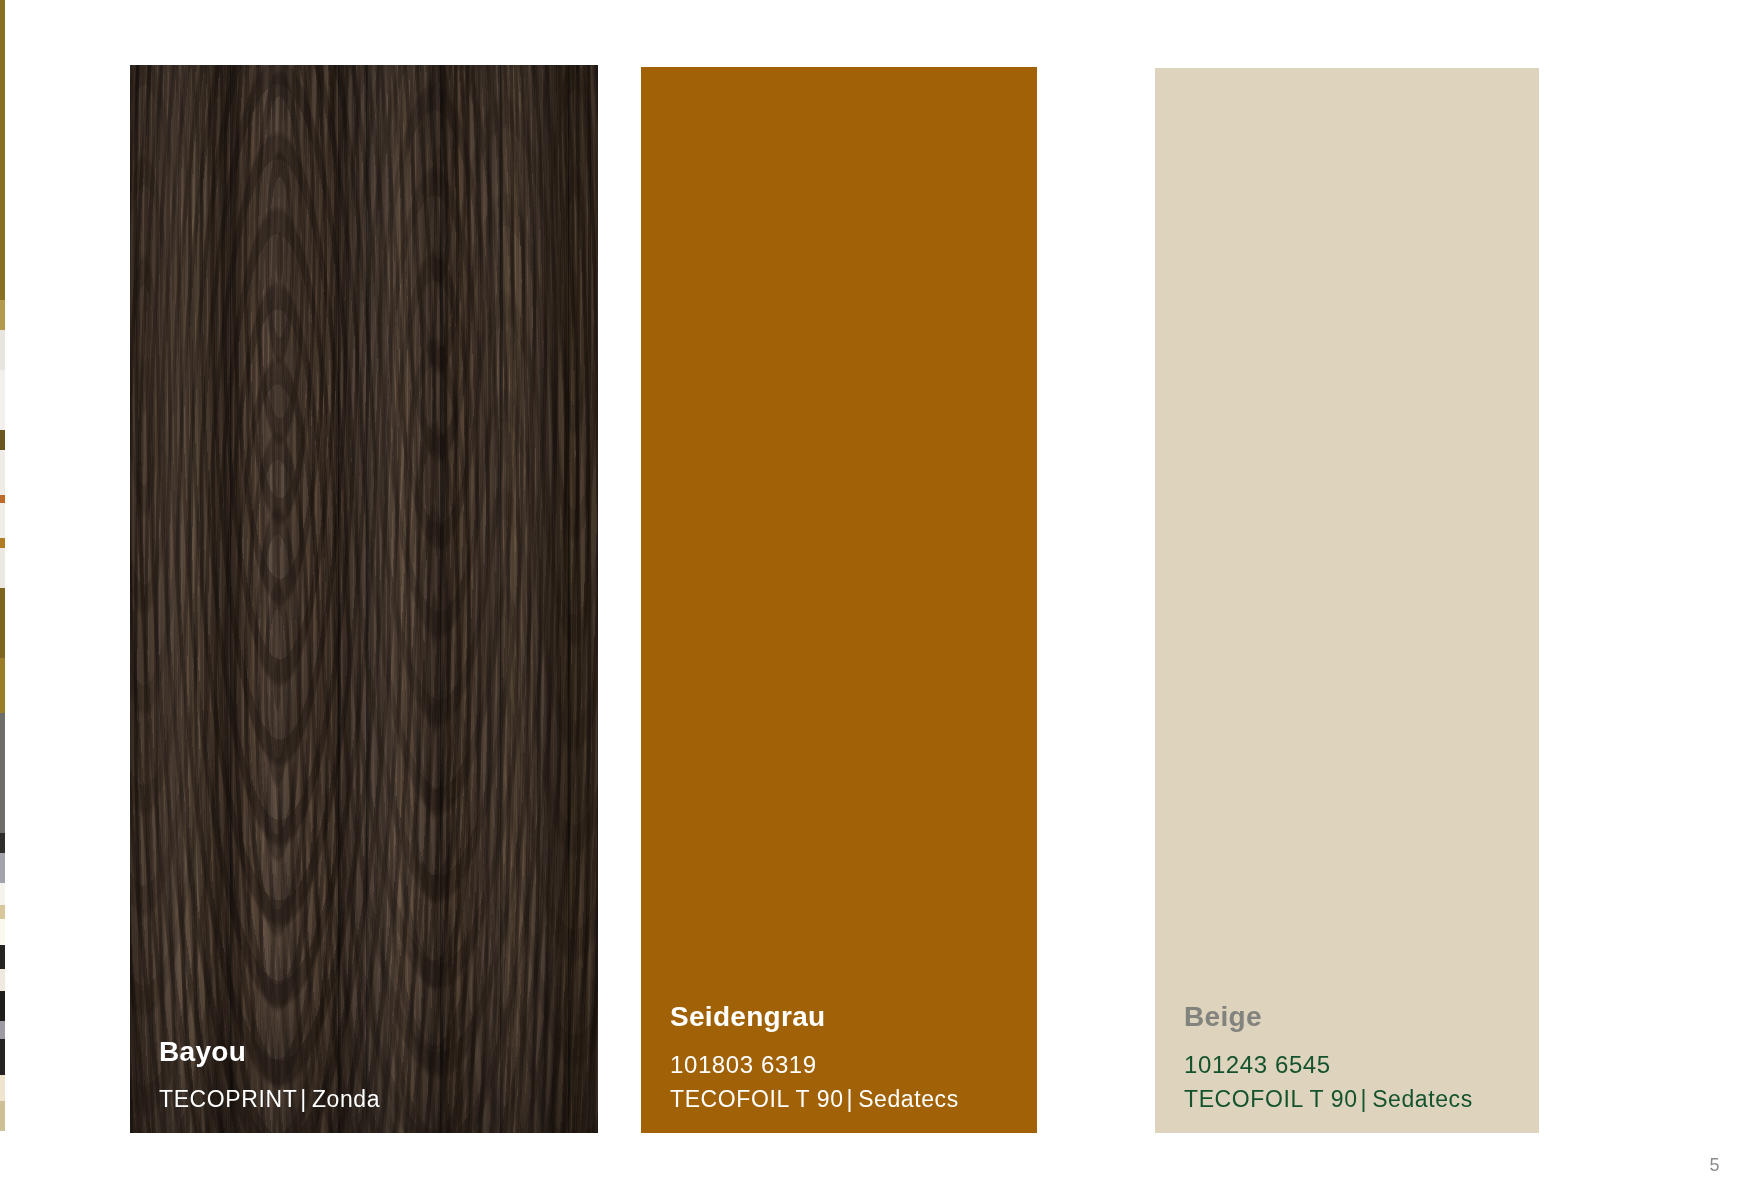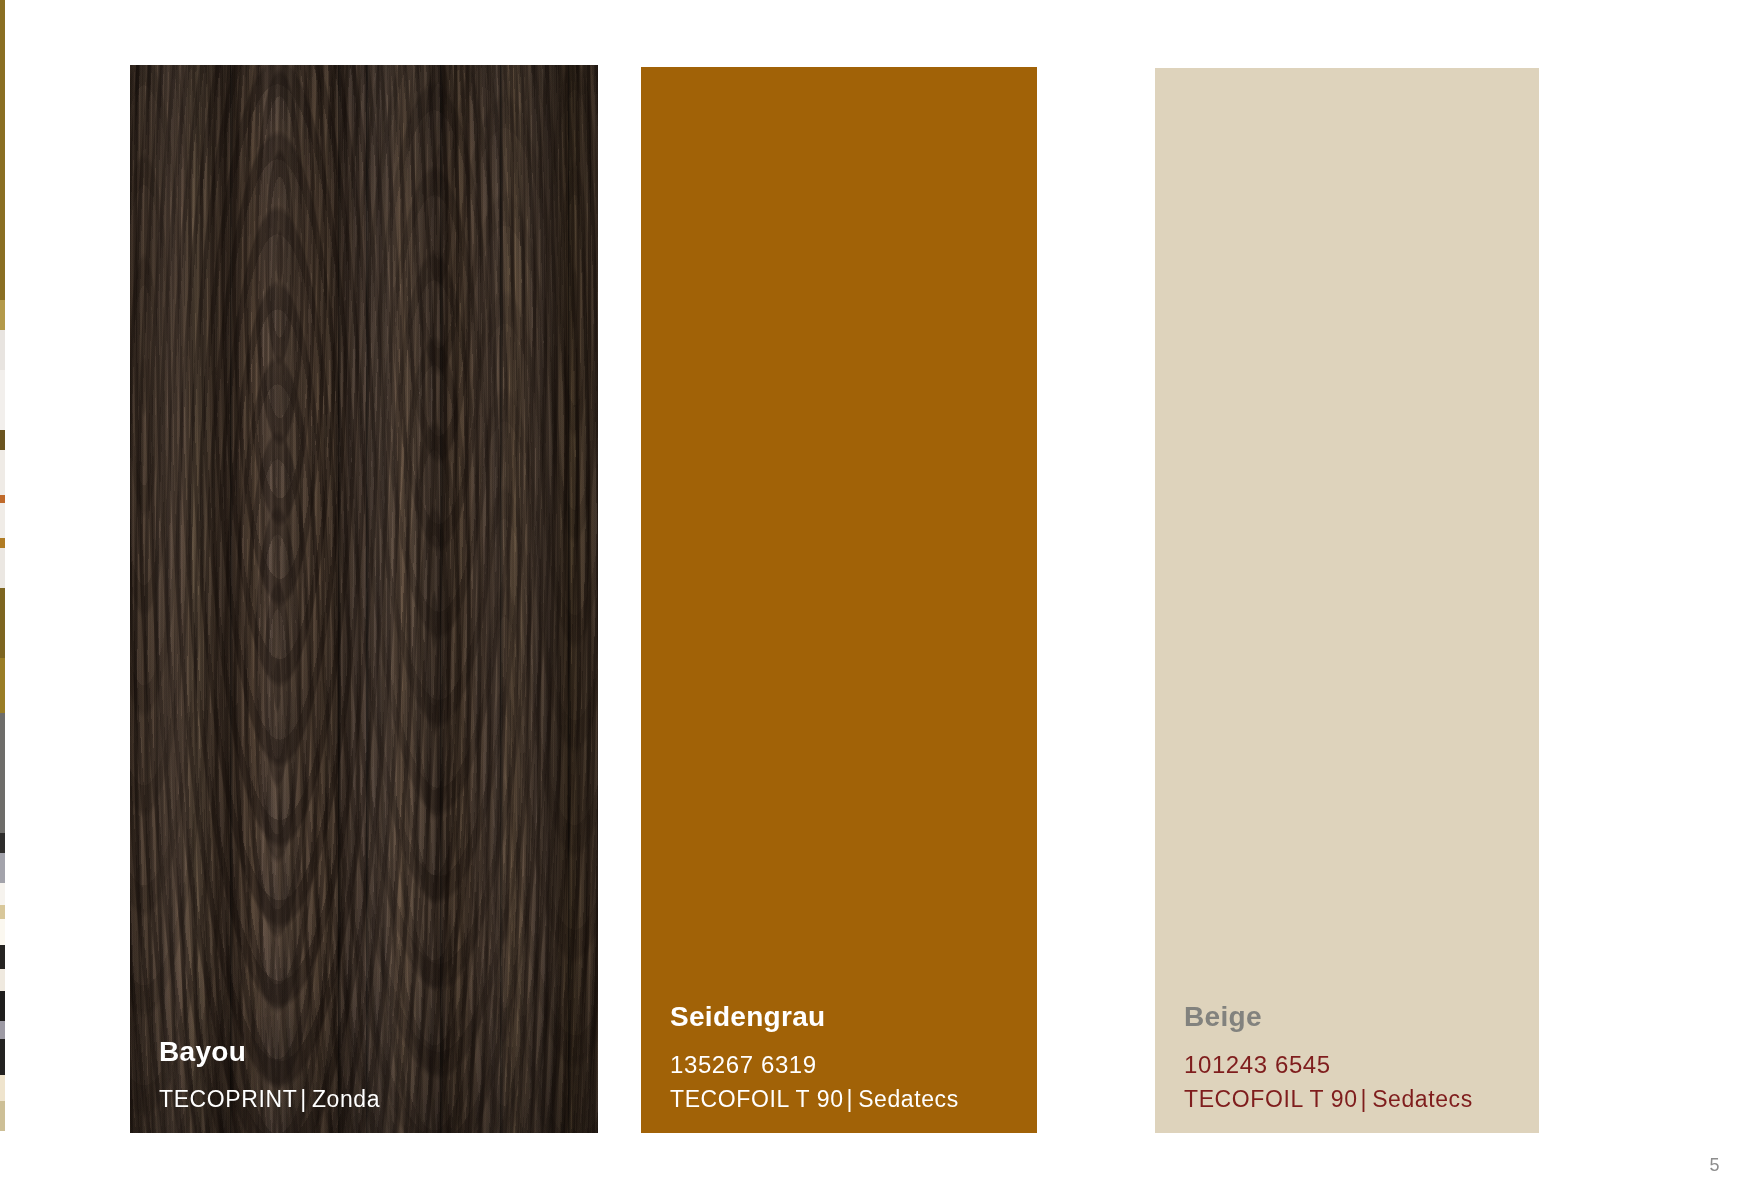--- a/index.html
+++ b/index.html
@@ -64,21 +64,21 @@
     padding: 0 5px 0 3px;
     font-weight: 300;
   }
 
   .on-dark .caption-name,
   .on-dark .caption-code,
   .on-dark .caption-collection { color: #ffffff; }
 
   .on-light .caption-name { color: #82827e; }
   .on-light .caption-code,
-  .on-light .caption-collection { color: #7f1d1d; }
+  .on-light .caption-collection { color: #14532d; }
 
   
   .wood {
     position: absolute;
     inset: 0;
     background-color: #4b3a30;
   }
   .wood-base {
     position: absolute;
     inset: 0;
@@ -258,21 +258,21 @@
     <div class="caption-name">Bayou</div>
     <div class="caption-collection">
       <span>TECOPRINT</span><span class="sep">|</span><span>Zonda</span>
     </div>
   </div>
 </div>
 
 <div class="panel on-dark" id="panel-1" style="left:641px; top:67px; width:396px; height:1066px; background:#a16207;">
   <div class="panel-caption">
     <div class="caption-name">Seidengrau</div>
-    <div class="caption-code">135267 6319</div>
+    <div class="caption-code">101803 6319</div>
     <div class="caption-collection">
       <span>TECOFOIL T 90</span><span class="sep">|</span><span>Sedatecs</span>
     </div>
   </div>
 </div>
 
 <div class="panel on-light" id="panel-2" style="left:1155px; top:68px; width:384px; height:1065px; background:#ded3bc;">
   <div class="panel-caption">
     <div class="caption-name">Beige</div>
     <div class="caption-code">101243 6545</div>

